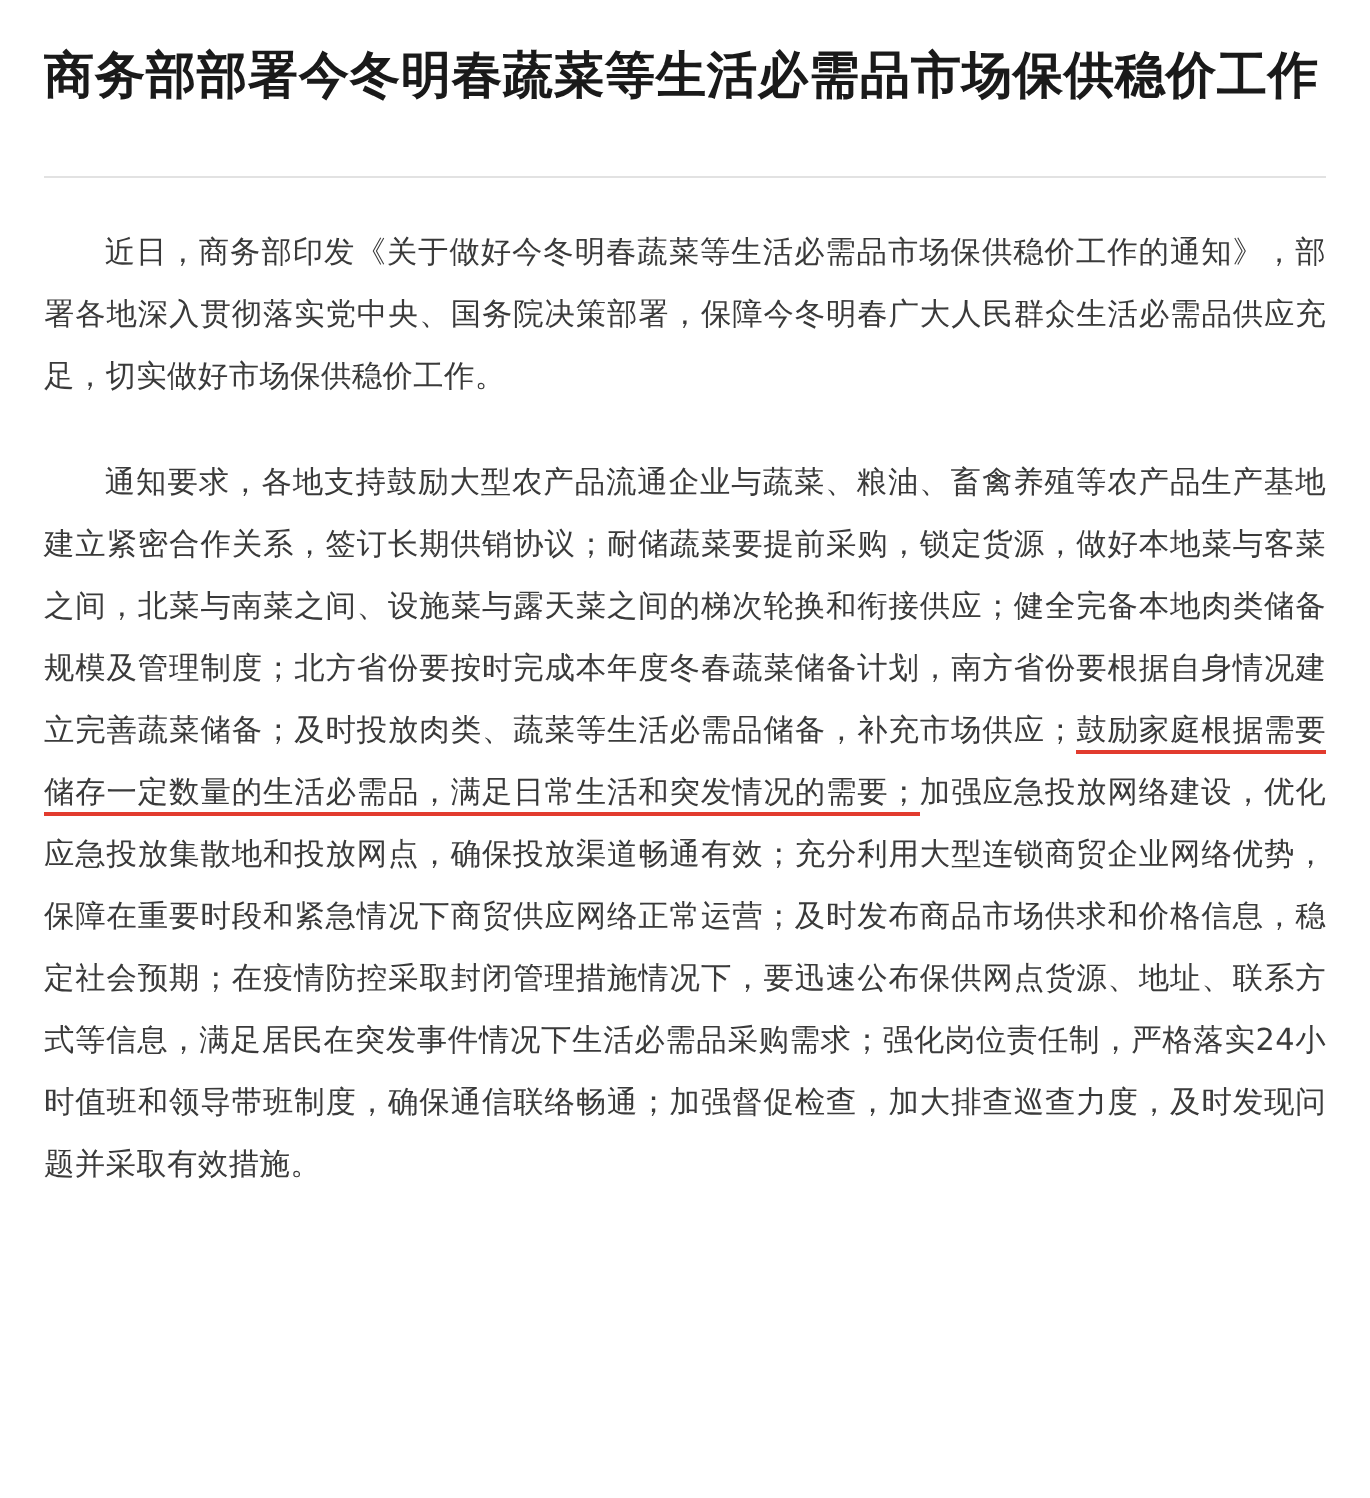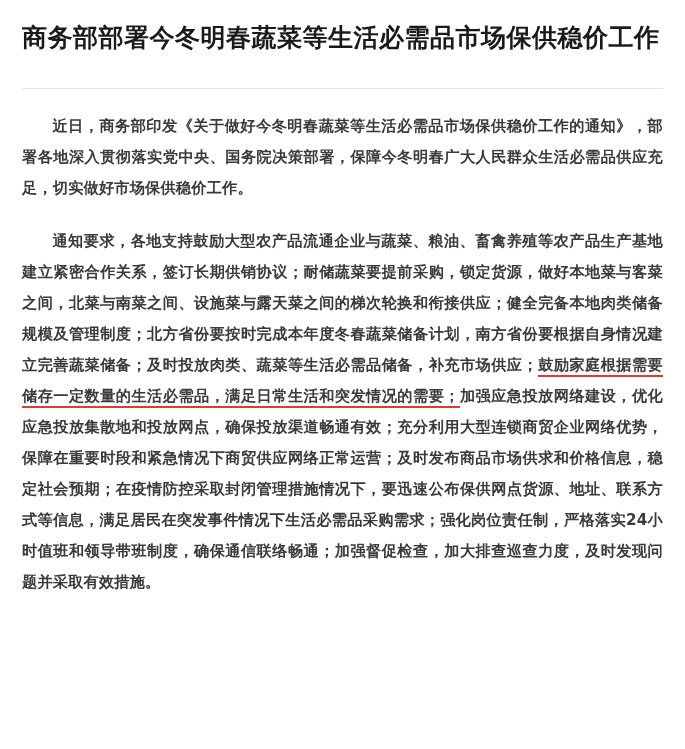--- a/index.html
+++ b/index.html
@@ -41,21 +41,20 @@
   }
   p.para {
     font-size: 15.2px;
     line-height: 31px;
     color: #3a3a3a;
     margin: 0 0 22px 0;
     text-align: justify;
     text-justify: inter-ideograph;
     text-indent: 2em;
     letter-spacing: 0.2px;
-    font-weight: bold;
   }
   p.para:last-child {
     margin-bottom: 0;
   }
   .underline-red {
     border-bottom: 2px solid #e23b2e;
     padding-bottom: 1px;
   }
 </style>
 </head>

